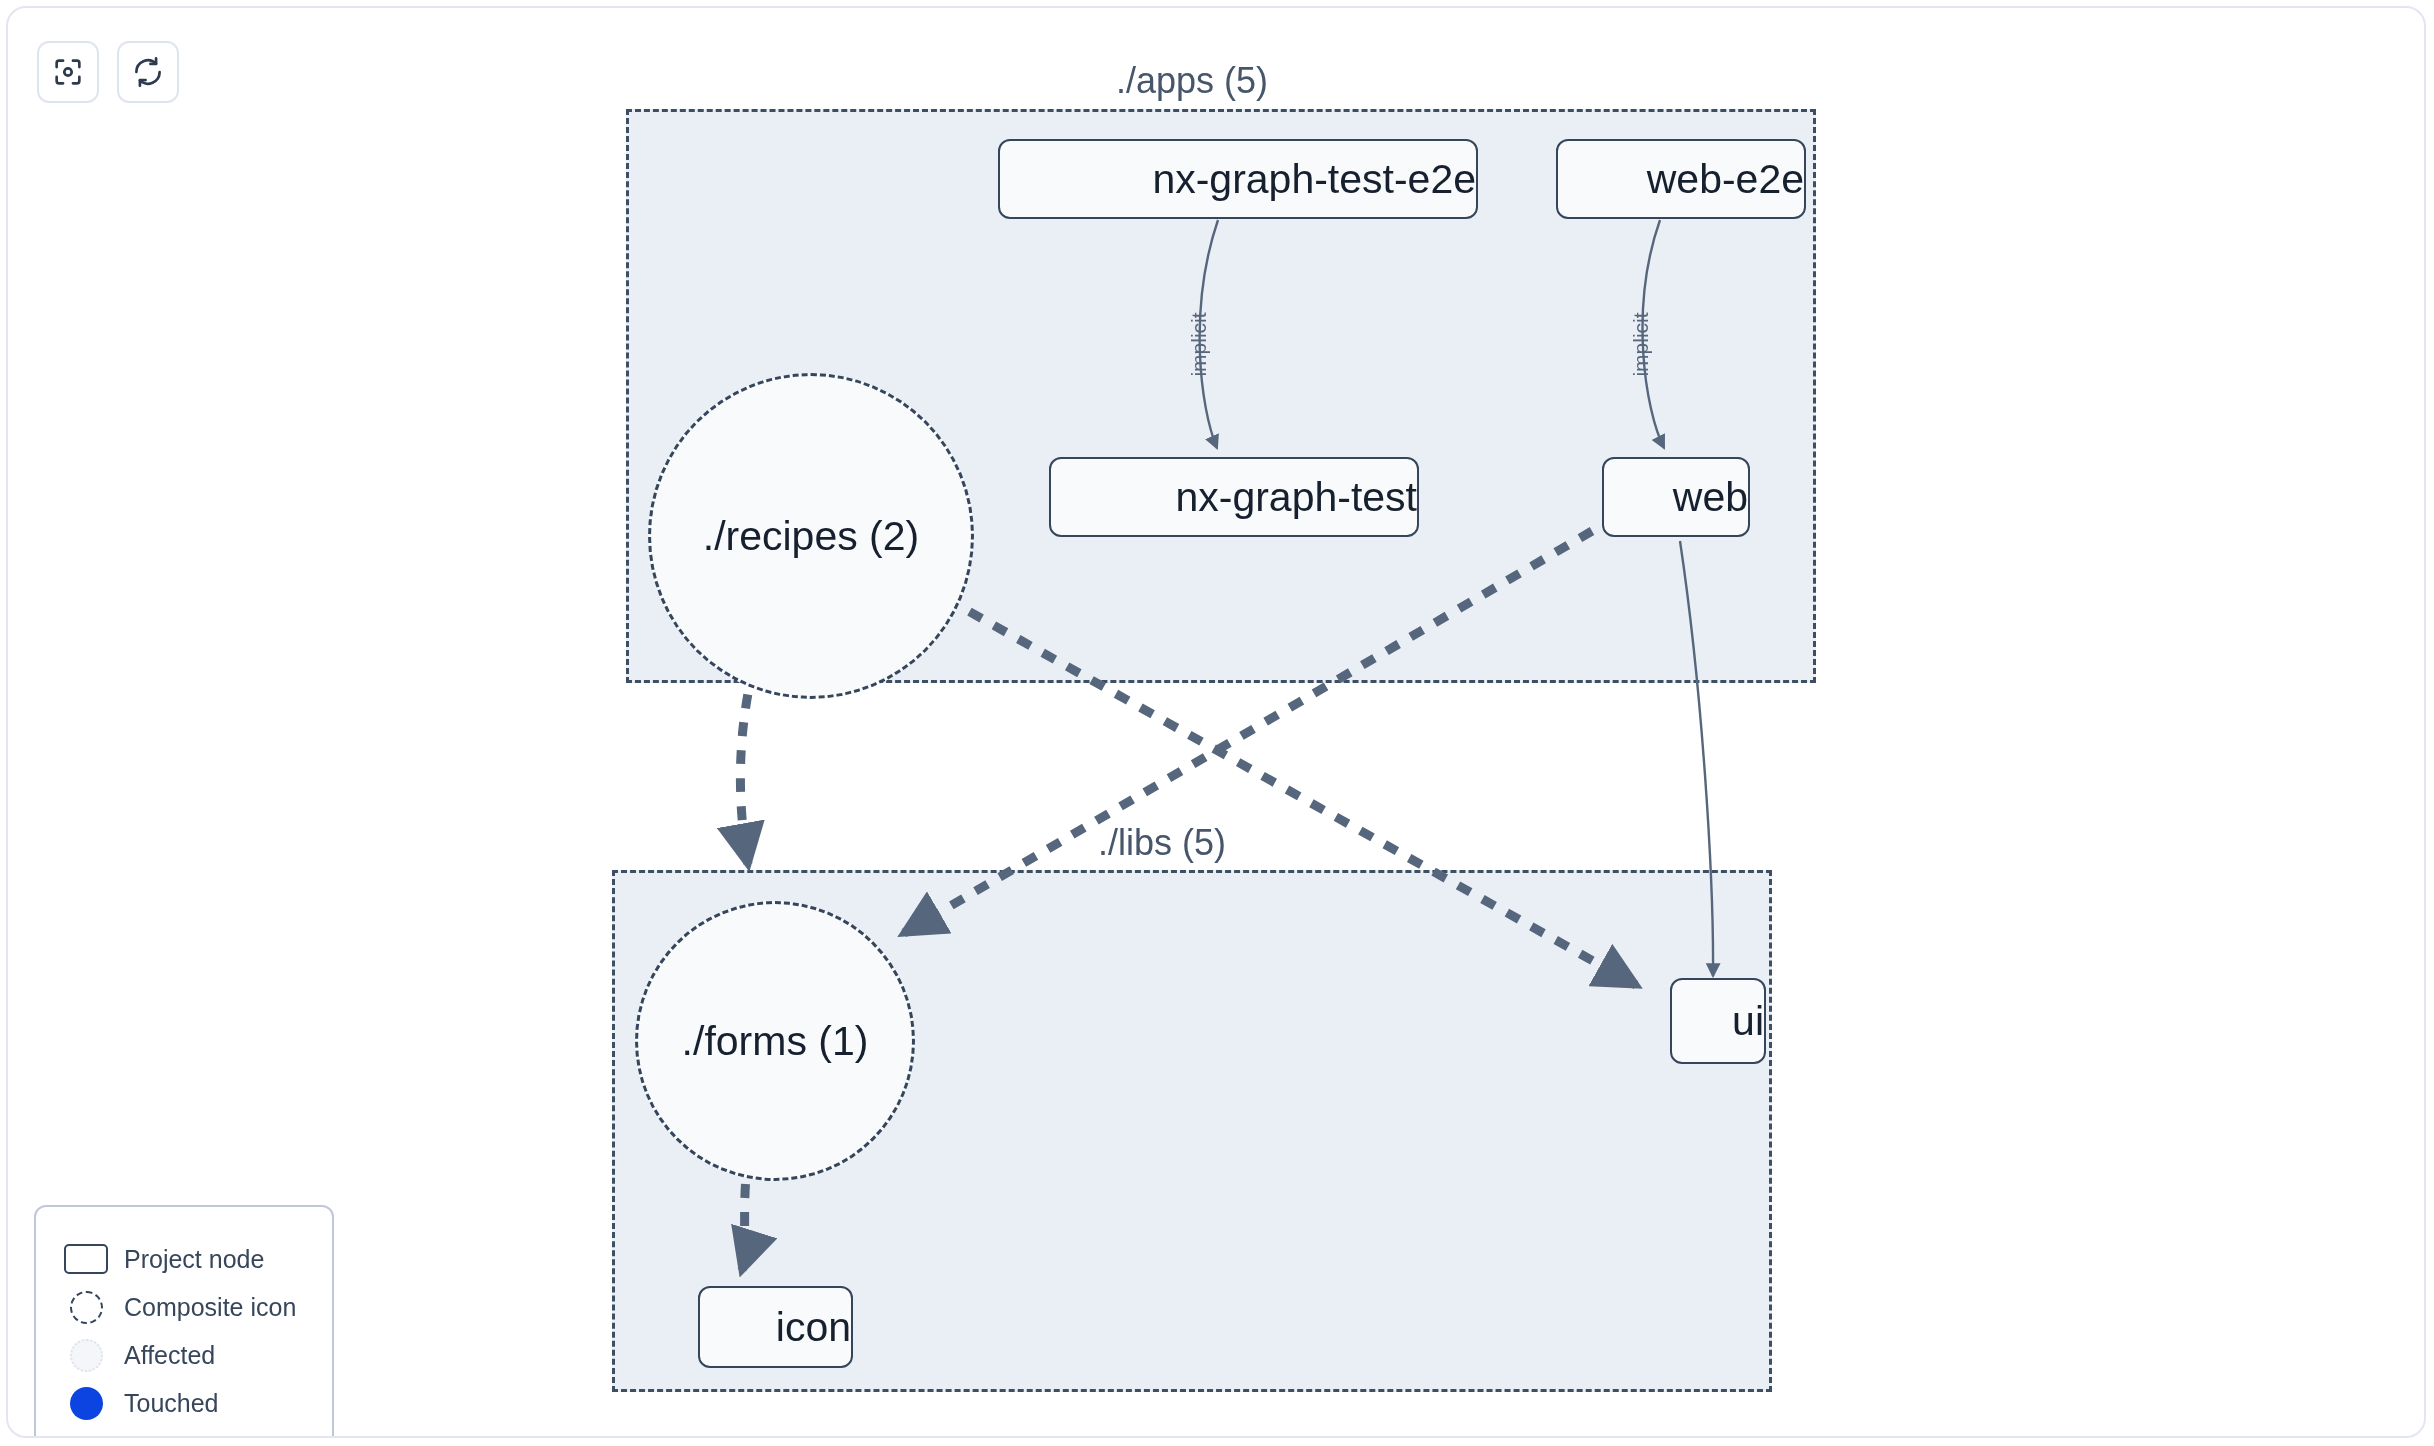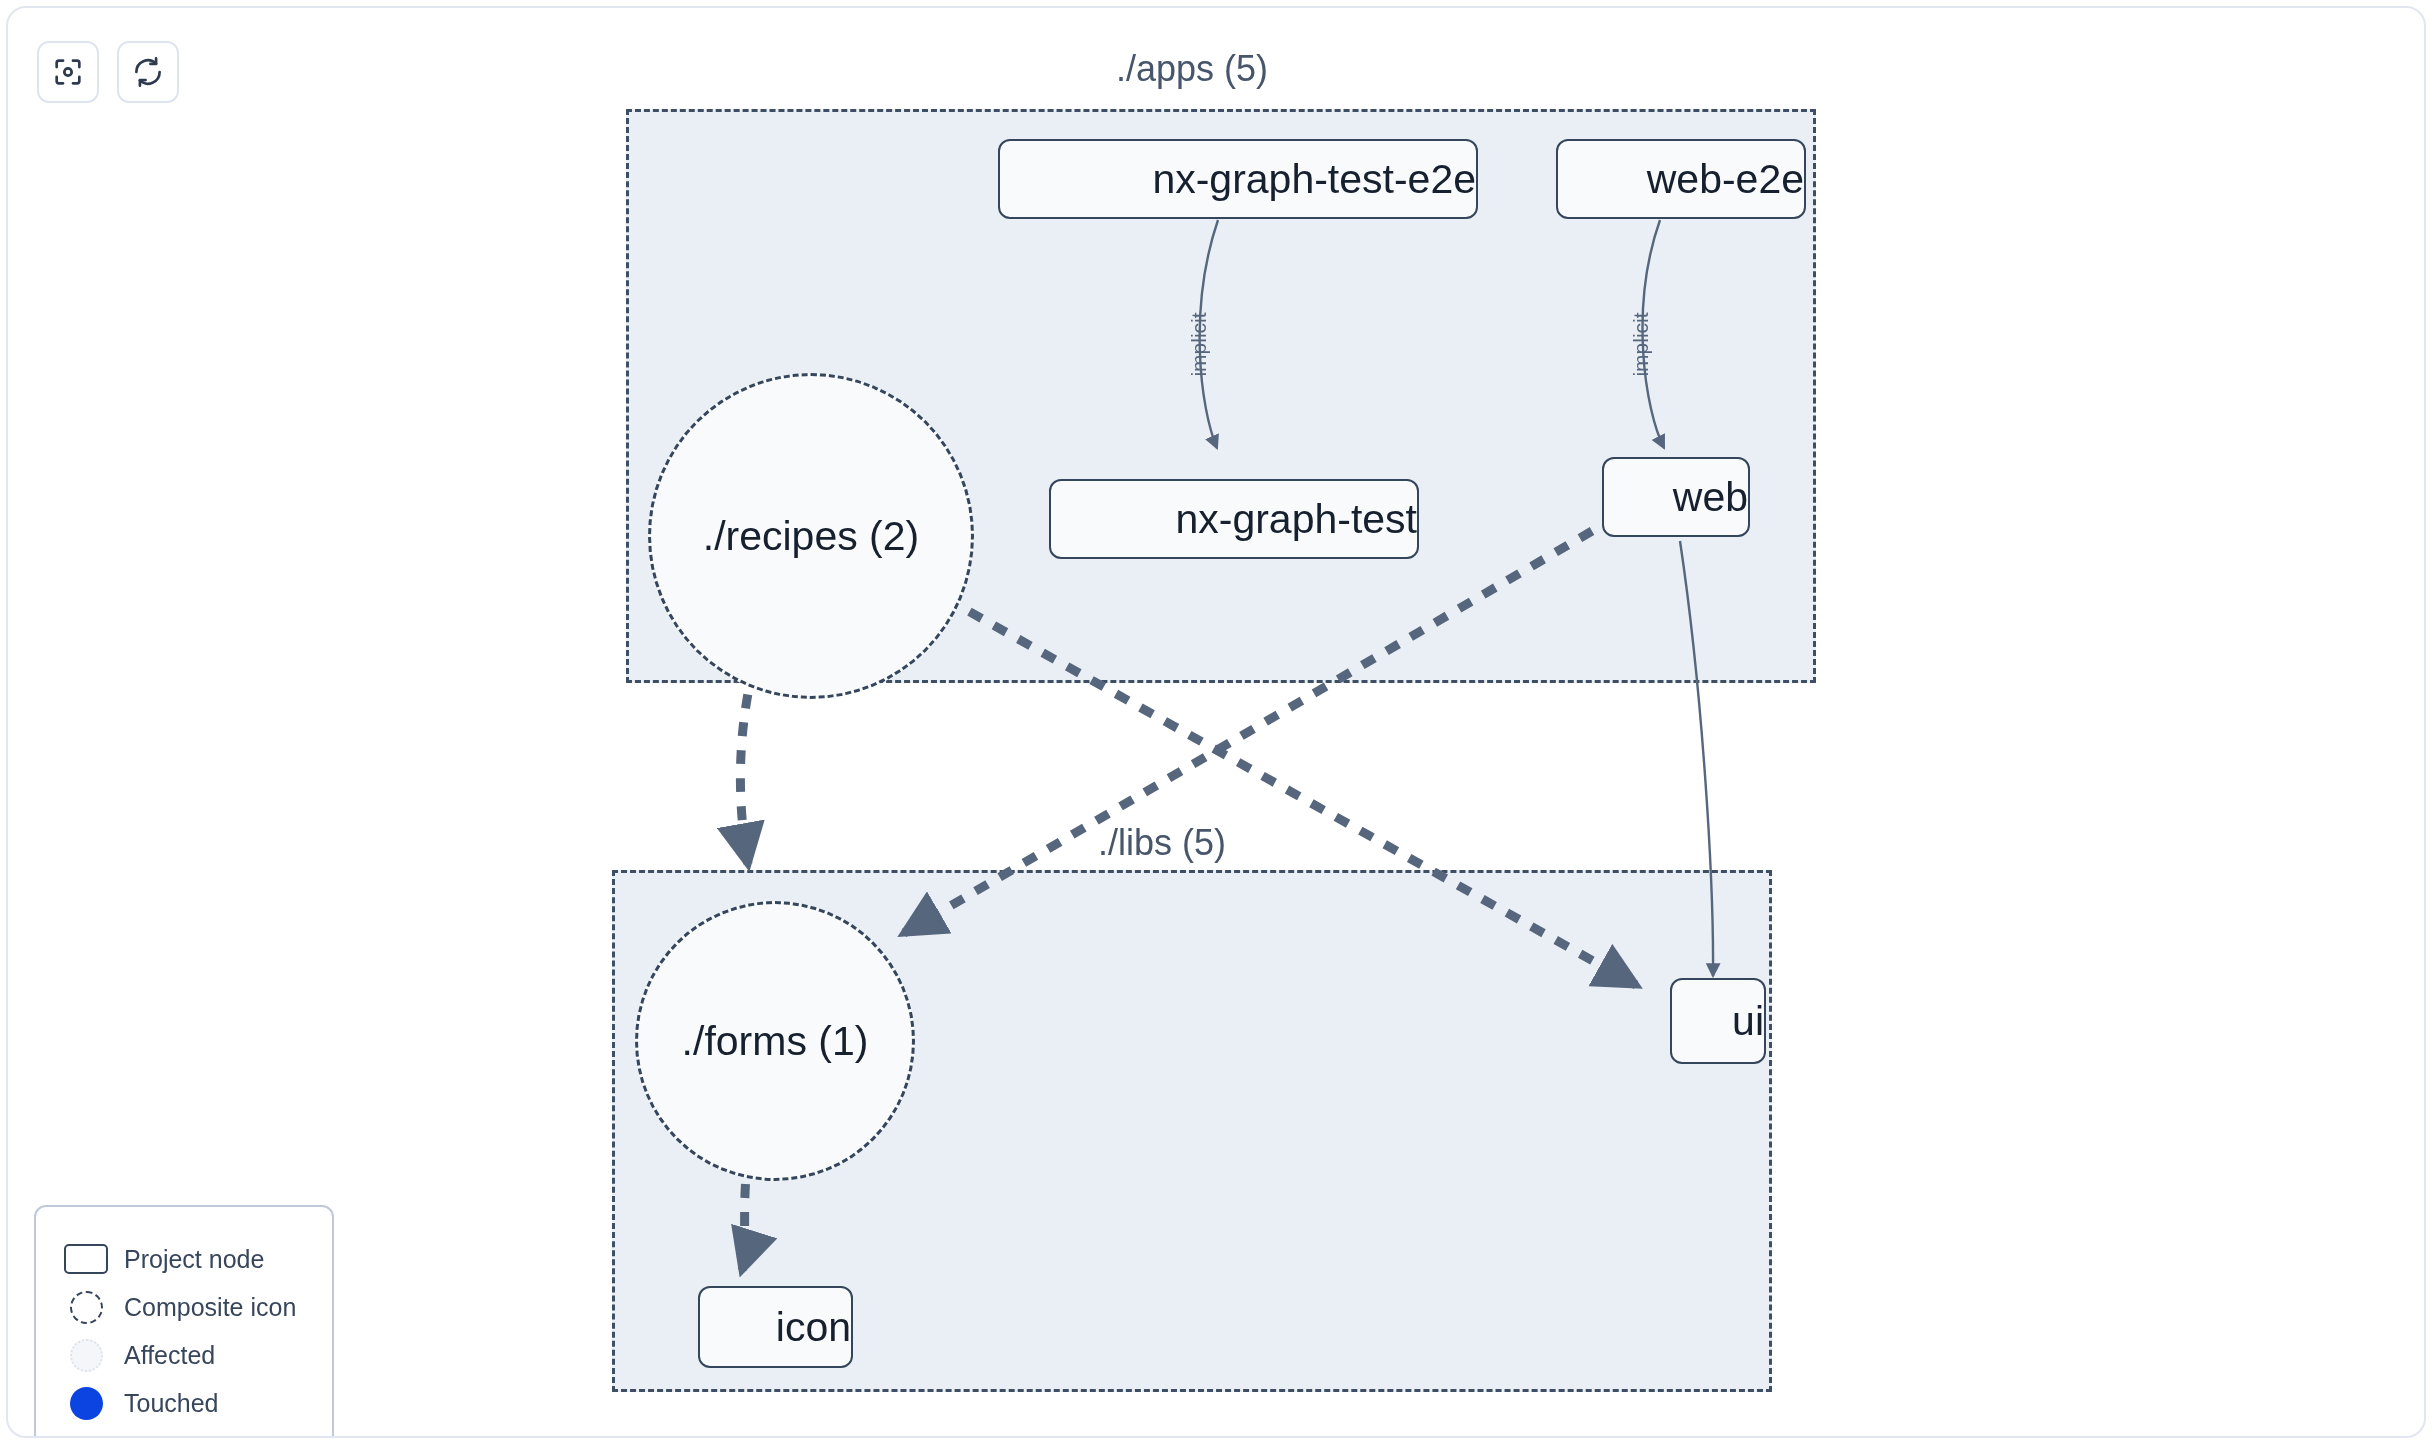--- a/index.html
+++ b/index.html
@@ -215,21 +215,21 @@
         </svg>
       </span>
     </button>
   </div>
 
   <div id="graph-canvas">
 
     <div class="group-box" style="left:618px; top:101px; width:1190px; height:574px;"></div>
     <div class="group-box" style="left:604px; top:862px; width:1160px; height:522px;"></div>
 
-    <span class="group-label" style="left:1108px; top:43px;">./apps (5)</span>
+    <span class="group-label" style="left:1108px; top:55px;">./apps (5)</span>
     <span class="group-label" style="left:1090px; top:817px;">./libs (5)</span>
 
     <svg id="edge-layer" viewBox="0 0 2420 1432" xmlns="http://www.w3.org/2000/svg">
       <defs>
         <marker id="ah-solid" viewBox="0 0 10 10" refX="8.6" refY="5" markerWidth="6.2" markerHeight="6.2" orient="auto-start-reverse">
           <path d="M 0 0 L 10 5 L 0 10 z" fill="#56667d"></path>
         </marker>
         <marker id="ah-dash" viewBox="0 0 10 10" refX="8.4" refY="5" markerWidth="5.4" markerHeight="5.4" orient="auto-start-reverse">
           <path d="M 0 0 L 10 5 L 0 10 z" fill="#56667d"></path>
         </marker>
@@ -258,21 +258,21 @@
     </div>
 
     <div class="project-node" style="left:1548px; top:131px; width:250px; height:80px;">
       <span>web-e2e</span>
     </div>
 
     <div class="composite-node" style="left:640px; top:365px; width:326px; height:326px;">
       <span>./recipes (2)</span>
     </div>
 
-    <div class="project-node" style="left:1041px; top:449px; width:370px; height:80px;margin-top:22px;">
+    <div class="project-node" style="left:1041px; top:449px; width:370px; height:80px;">
       <span>nx-graph-test</span>
     </div>
 
     <div class="project-node" style="left:1594px; top:449px; width:148px; height:80px;">
       <span>web</span>
     </div>
 
     <div class="composite-node" style="left:627px; top:893px; width:280px; height:280px;">
       <span>./forms (1)</span>
     </div>

